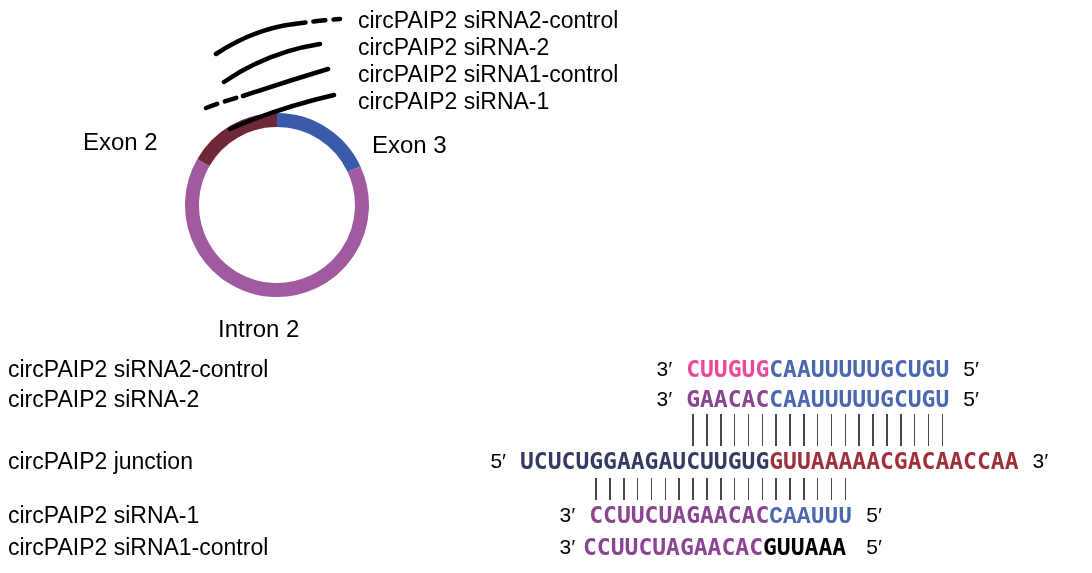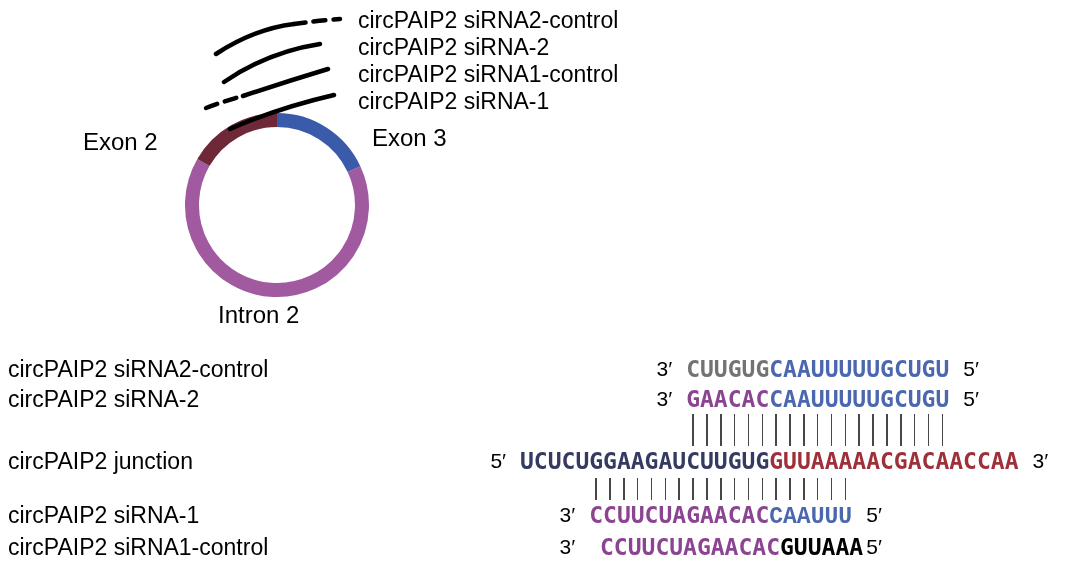--- a/index.html
+++ b/index.html
@@ -47,48 +47,48 @@
 
     <path class="sirna-arc" d="M 216 54 Q 254 29 294 24" style="stroke: rgb(0, 0, 0);"></path>
     <path class="sirna-arc dashed" d="M 294 24 Q 316 21 340 19" style="stroke: rgb(0, 0, 0);"></path>
     <path class="sirna-arc" d="M 224 82 Q 268 52 320 44" style="stroke: rgb(0, 0, 0);"></path>
     <path class="sirna-arc dashed" d="M 206 108 Q 224 101 243 96" style="stroke: rgb(0, 0, 0);"></path>
     <path class="sirna-arc" d="M 243 96 Q 285 82 328 69" style="stroke: rgb(0, 0, 0);"></path>
     <path class="sirna-arc" d="M 230 129 Q 278 108 334 95" style="stroke: rgb(0, 0, 0);"></path>
   </svg>
 
   <div class="lbl" style="left:83px;  top:128px">Exon 2</div>
-  <div class="lbl" style="left:372px; top:124px">Exon 3</div>
-  <div class="lbl" style="left:218px; top:301px">Intron 2</div>
+  <div class="lbl" style="left:372px; top:131px">Exon 3</div>
+  <div class="lbl" style="left:218px; top:315px">Intron 2</div>
 
   <div class="arc-lbl" style="top:7px">circPAIP2 siRNA2-control</div>
   <div class="arc-lbl" style="top:34px">circPAIP2 siRNA-2</div>
   <div class="arc-lbl" style="top:61px">circPAIP2 siRNA1-control</div>
   <div class="arc-lbl" style="top:88px">circPAIP2 siRNA-1</div>
 
   <div id="alignment">
       <div class="align-label" style="left: 8px; top: 356px;">circPAIP2 siRNA2-control</div>
       <div class="prime lp" style="left: 686.181px; top: 356px;">3′</div>
-      <div class="seq" style="left: 686.181px; top: 356px;"><span style="color: #737373;">CUUGUG</span><span style="color: rgb(75, 103, 174);">CAAUUUUUGCUGU</span></div>
+      <div class="seq" style="left: 686.181px; top: 356px;"><span style="color: #ec4899;">CUUGUG</span><span style="color: rgb(75, 103, 174);">CAAUUUUUGCUGU</span></div>
       <div class="prime" style="left: 963.302px; top: 356px;">5′</div>
       <div class="align-label" style="left: 8px; top: 386px;">circPAIP2 siRNA-2</div>
       <div class="prime lp" style="left: 686.181px; top: 386px;">3′</div>
       <div class="seq" style="left: 686.181px; top: 386px;"><span style="color: rgb(139, 68, 146);">GAACAC</span><span style="color: rgb(75, 103, 174);">CAAUUUUUGCUGU</span></div>
       <div class="prime" style="left: 963.302px; top: 386px;">5′</div>
       <div class="align-label" style="left: 8px; top: 448px;">circPAIP2 junction</div>
       <div class="prime lp" style="left: 520px; top: 448px;">5′</div>
       <div class="seq" style="left: 520px; top: 448px;"><span style="color: rgb(52, 58, 96);">UCUCUGGAAGAUCUUGUG</span><span style="color: rgb(158, 48, 57);">GUUAAAAACGACAACCAA</span></div>
       <div class="prime" style="left: 1032.54px; top: 448px;">3′</div>
       <div class="align-label" style="left: 8px; top: 502px;">circPAIP2 siRNA-1</div>
       <div class="prime lp" style="left: 589.242px; top: 502px;">3′</div>
       <div class="seq" style="left: 589.242px; top: 502px;"><span style="color: rgb(139, 68, 146);">CCUUCUAGAACAC</span><span style="color: rgb(75, 103, 174); font-family: Liberation Mono, monospace;">CAAUUU</span></div>
       <div class="prime" style="left: 866.362px; top: 502px;">5′</div>
       <div class="align-label" style="left: 8px; top: 534px;">circPAIP2 siRNA1-control</div>
       <div class="prime lp" style="left: 589.242px; top: 534px;">3′</div>
-      <div class="seq" style="left: 600px; top: 534px;"><span style="color: rgb(139, 68, 146);">CCUUCUAGAACAC</span><span style="color: rgb(0, 0, 0);">GUUAAA</span></div>
+      <div class="seq" style="left: 583px; top: 534px;"><span style="color: rgb(139, 68, 146);">CCUUCUAGAACAC</span><span style="color: rgb(0, 0, 0);">GUUAAA</span></div>
       <div class="prime" style="left: 866.362px; top: 534px;">5′</div>
       <div class="tickgroup" style="left: 686.181px; top: 414px; height: 32px;">
         <span class="tick" style="width: 13.8484px;">
           <i></i>
         </span>
         <span class="tick" style="width: 13.8484px;">
           <i></i>
         </span>
         <span class="tick" style="width: 13.8484px;">
           <i></i>

